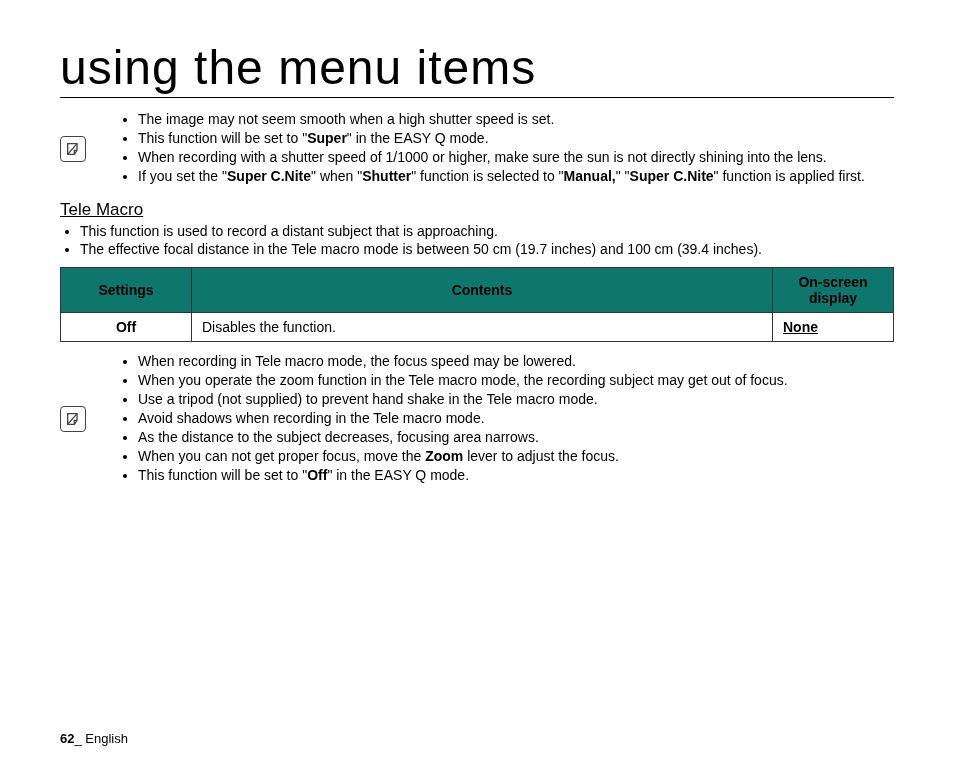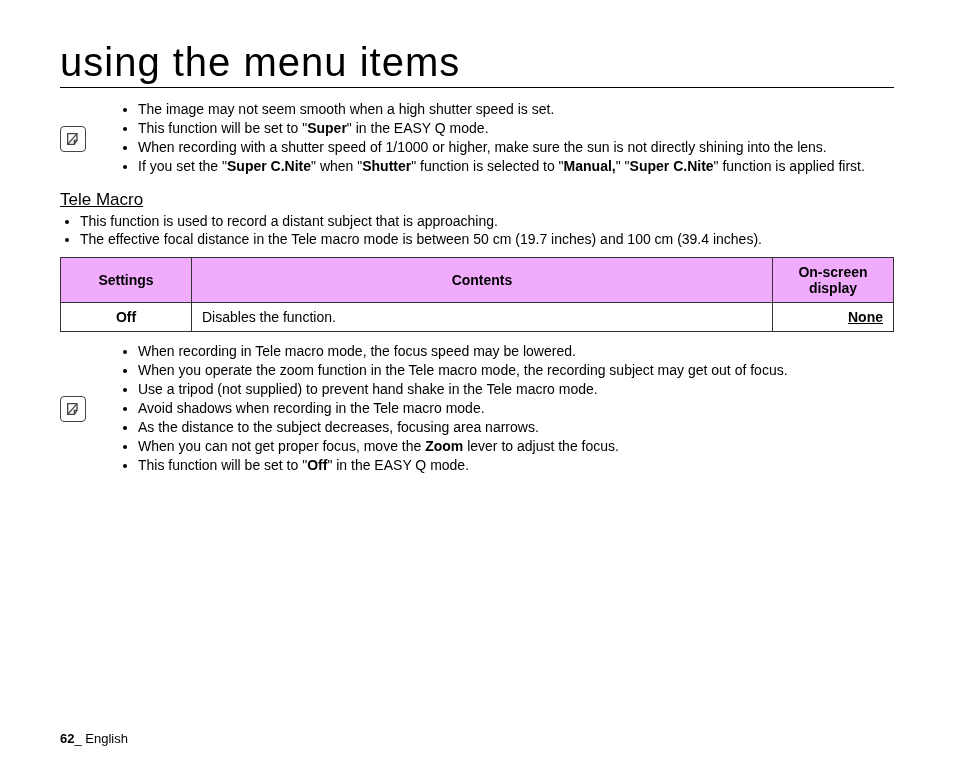--- a/index.html
+++ b/index.html
@@ -10,21 +10,21 @@
     color: #000;
     width: 954px;
     height: 766px;
     position: relative;
     box-sizing: border-box;
   }
   .page {
     padding: 40px 60px 20px 60px;
   }
   .title {
-    font-size: 40px;
+    font-size: 48px;
     font-weight: 300;
     letter-spacing: 1px;
     border-bottom: 1.5px solid #000;
     padding-bottom: 2px;
     margin-bottom: 12px;
     font-family: "Helvetica Neue", Arial, sans-serif;
     font-stretch: condensed;
   }
   .note-block {
     display: flex;
@@ -62,25 +62,25 @@
     border-collapse: collapse;
     margin: 8px 0 10px 0;
     font-size: 14px;
   }
   table.settings th, table.settings td {
     border: 1px solid #333;
     padding: 6px 10px;
     text-align: left;
   }
   table.settings th {
-    background: #f0abfc;
+    background: #0f766e;
     text-align: center;
     font-weight: bold;
   }
-  table.settings td.center { text-align: right; text-decoration: underline; }
+  table.settings td.center { text-align: left; text-decoration: underline; }
   table.settings td.setcol { text-align: center; font-weight: bold; background:#fff;}
   .footer {
     position: absolute;
     bottom: 20px;
     left: 60px;
     font-size: 13px;
   }
   .footer .num { font-weight: bold; }
   .bold { font-weight: bold; }
   .telemacro-icon svg { width:18px; height:18px; vertical-align:middle;}

